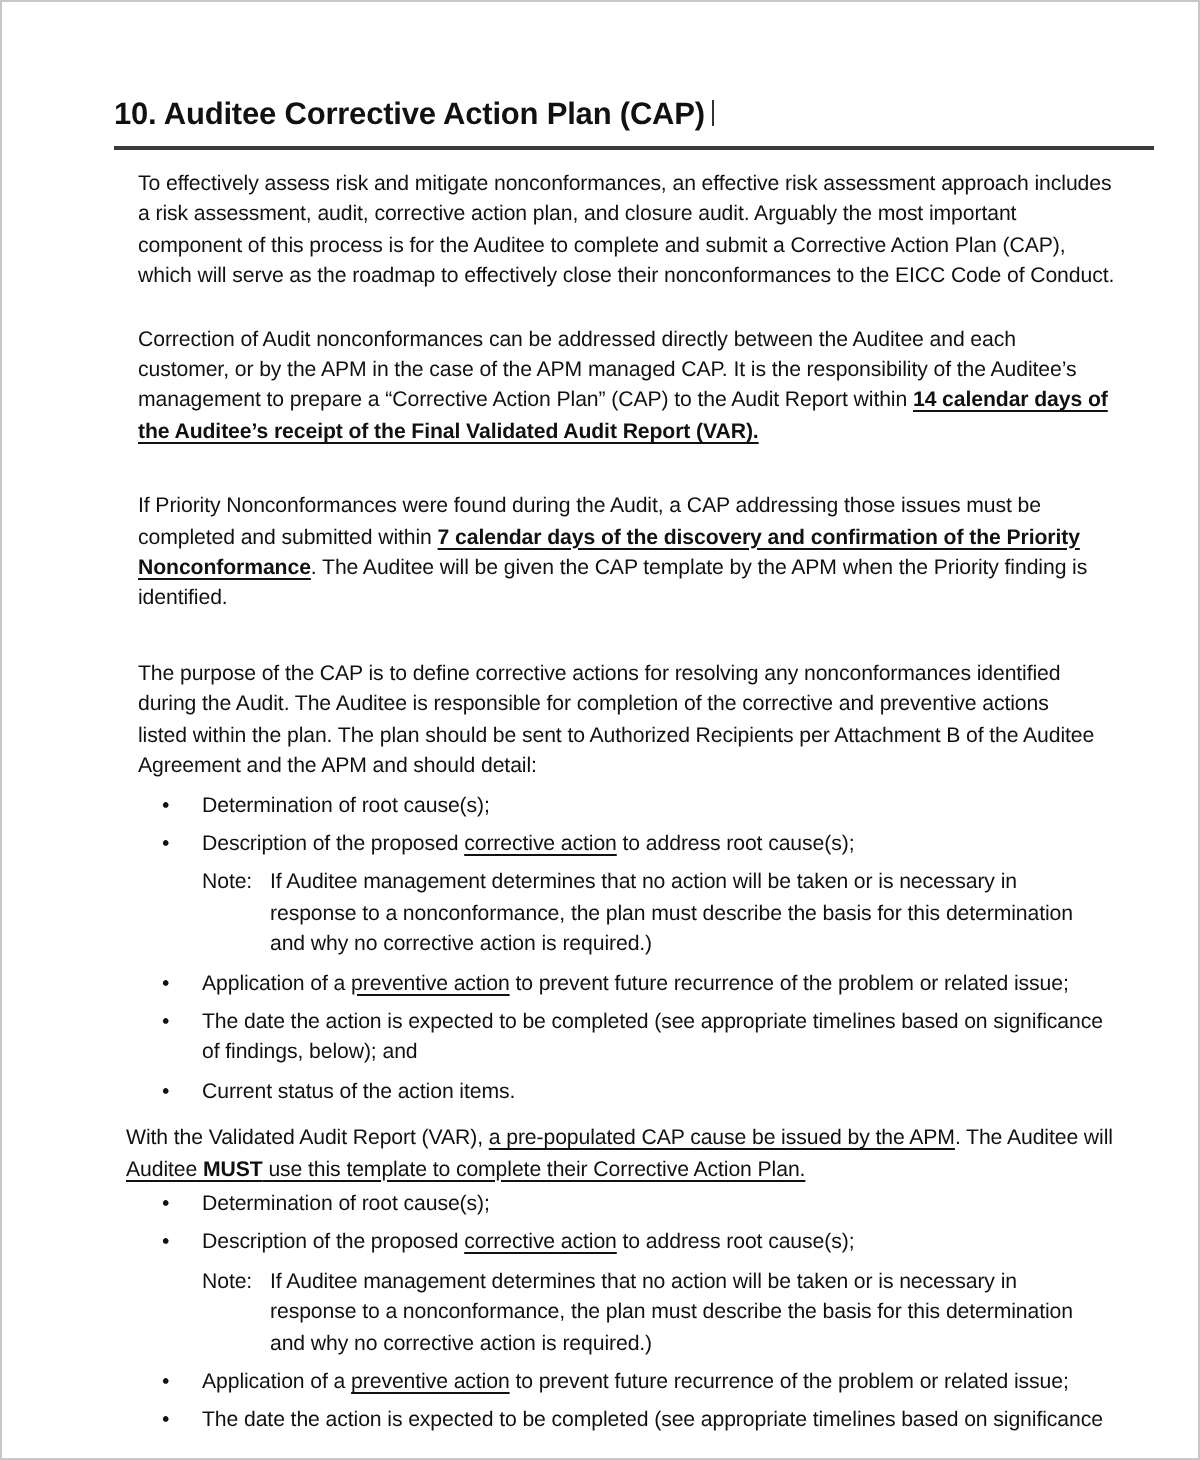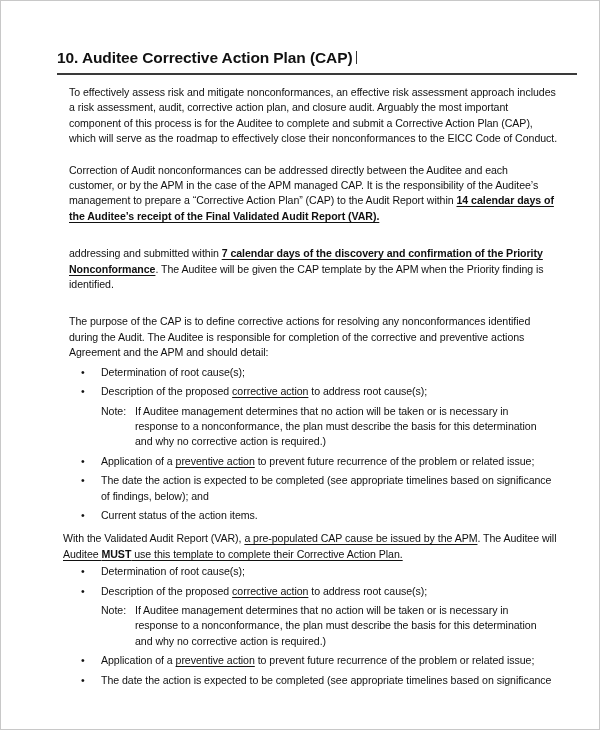--- a/index.html
+++ b/index.html
@@ -85,30 +85,32 @@
     <div>
       <p>Correction of Audit nonconformances can be addressed directly between the Auditee and each</p>
       <p>customer, or by the APM in the case of the APM managed CAP.  It is the responsibility of the Auditee’s</p>
       <p><span>management to prepare a “Corrective Action Plan” (CAP) to the Audit Report within </span><b><u>14 calendar days of</u></b></p>
       <p><b><u>the Auditee’s receipt of the Final Validated Audit Report (VAR).</u></b></p>
     </div>
 
     <div class="gap-xl"></div>
 
     <div>
-      <p><span>addressing and submitted within </span><b><u>7 calendar days of the discovery and confirmation of the Priority</u></b></p>
+      <p>If Priority Nonconformances were found during the Audit, a CAP addressing those issues must be</p>
+      <p><span>completed and submitted within </span><b><u>7 calendar days of the discovery and confirmation of the Priority</u></b></p>
       <p><b><u>Nonconformance</u></b><span>. The Auditee will be given the CAP template by the APM when the Priority finding is</span></p>
       <p>identified.</p>
     </div>
 
     <div class="gap-xl"></div>
 
     <div>
       <p>The purpose of the CAP is to define corrective actions for resolving any nonconformances identified</p>
       <p>during the Audit.  The Auditee is responsible for completion of the corrective and preventive actions</p>
+      <p>listed within the plan.  The plan should be sent to Authorized Recipients per Attachment B of the Auditee</p>
       <p>Agreement and the APM and should detail:</p>
     </div>
 
     <ul class="blist">
       <li>
         <span class="bullet">•</span>
         <span>Determination of root cause(s);</span>
       </li>
       <li>
         <span class="bullet">•</span>

